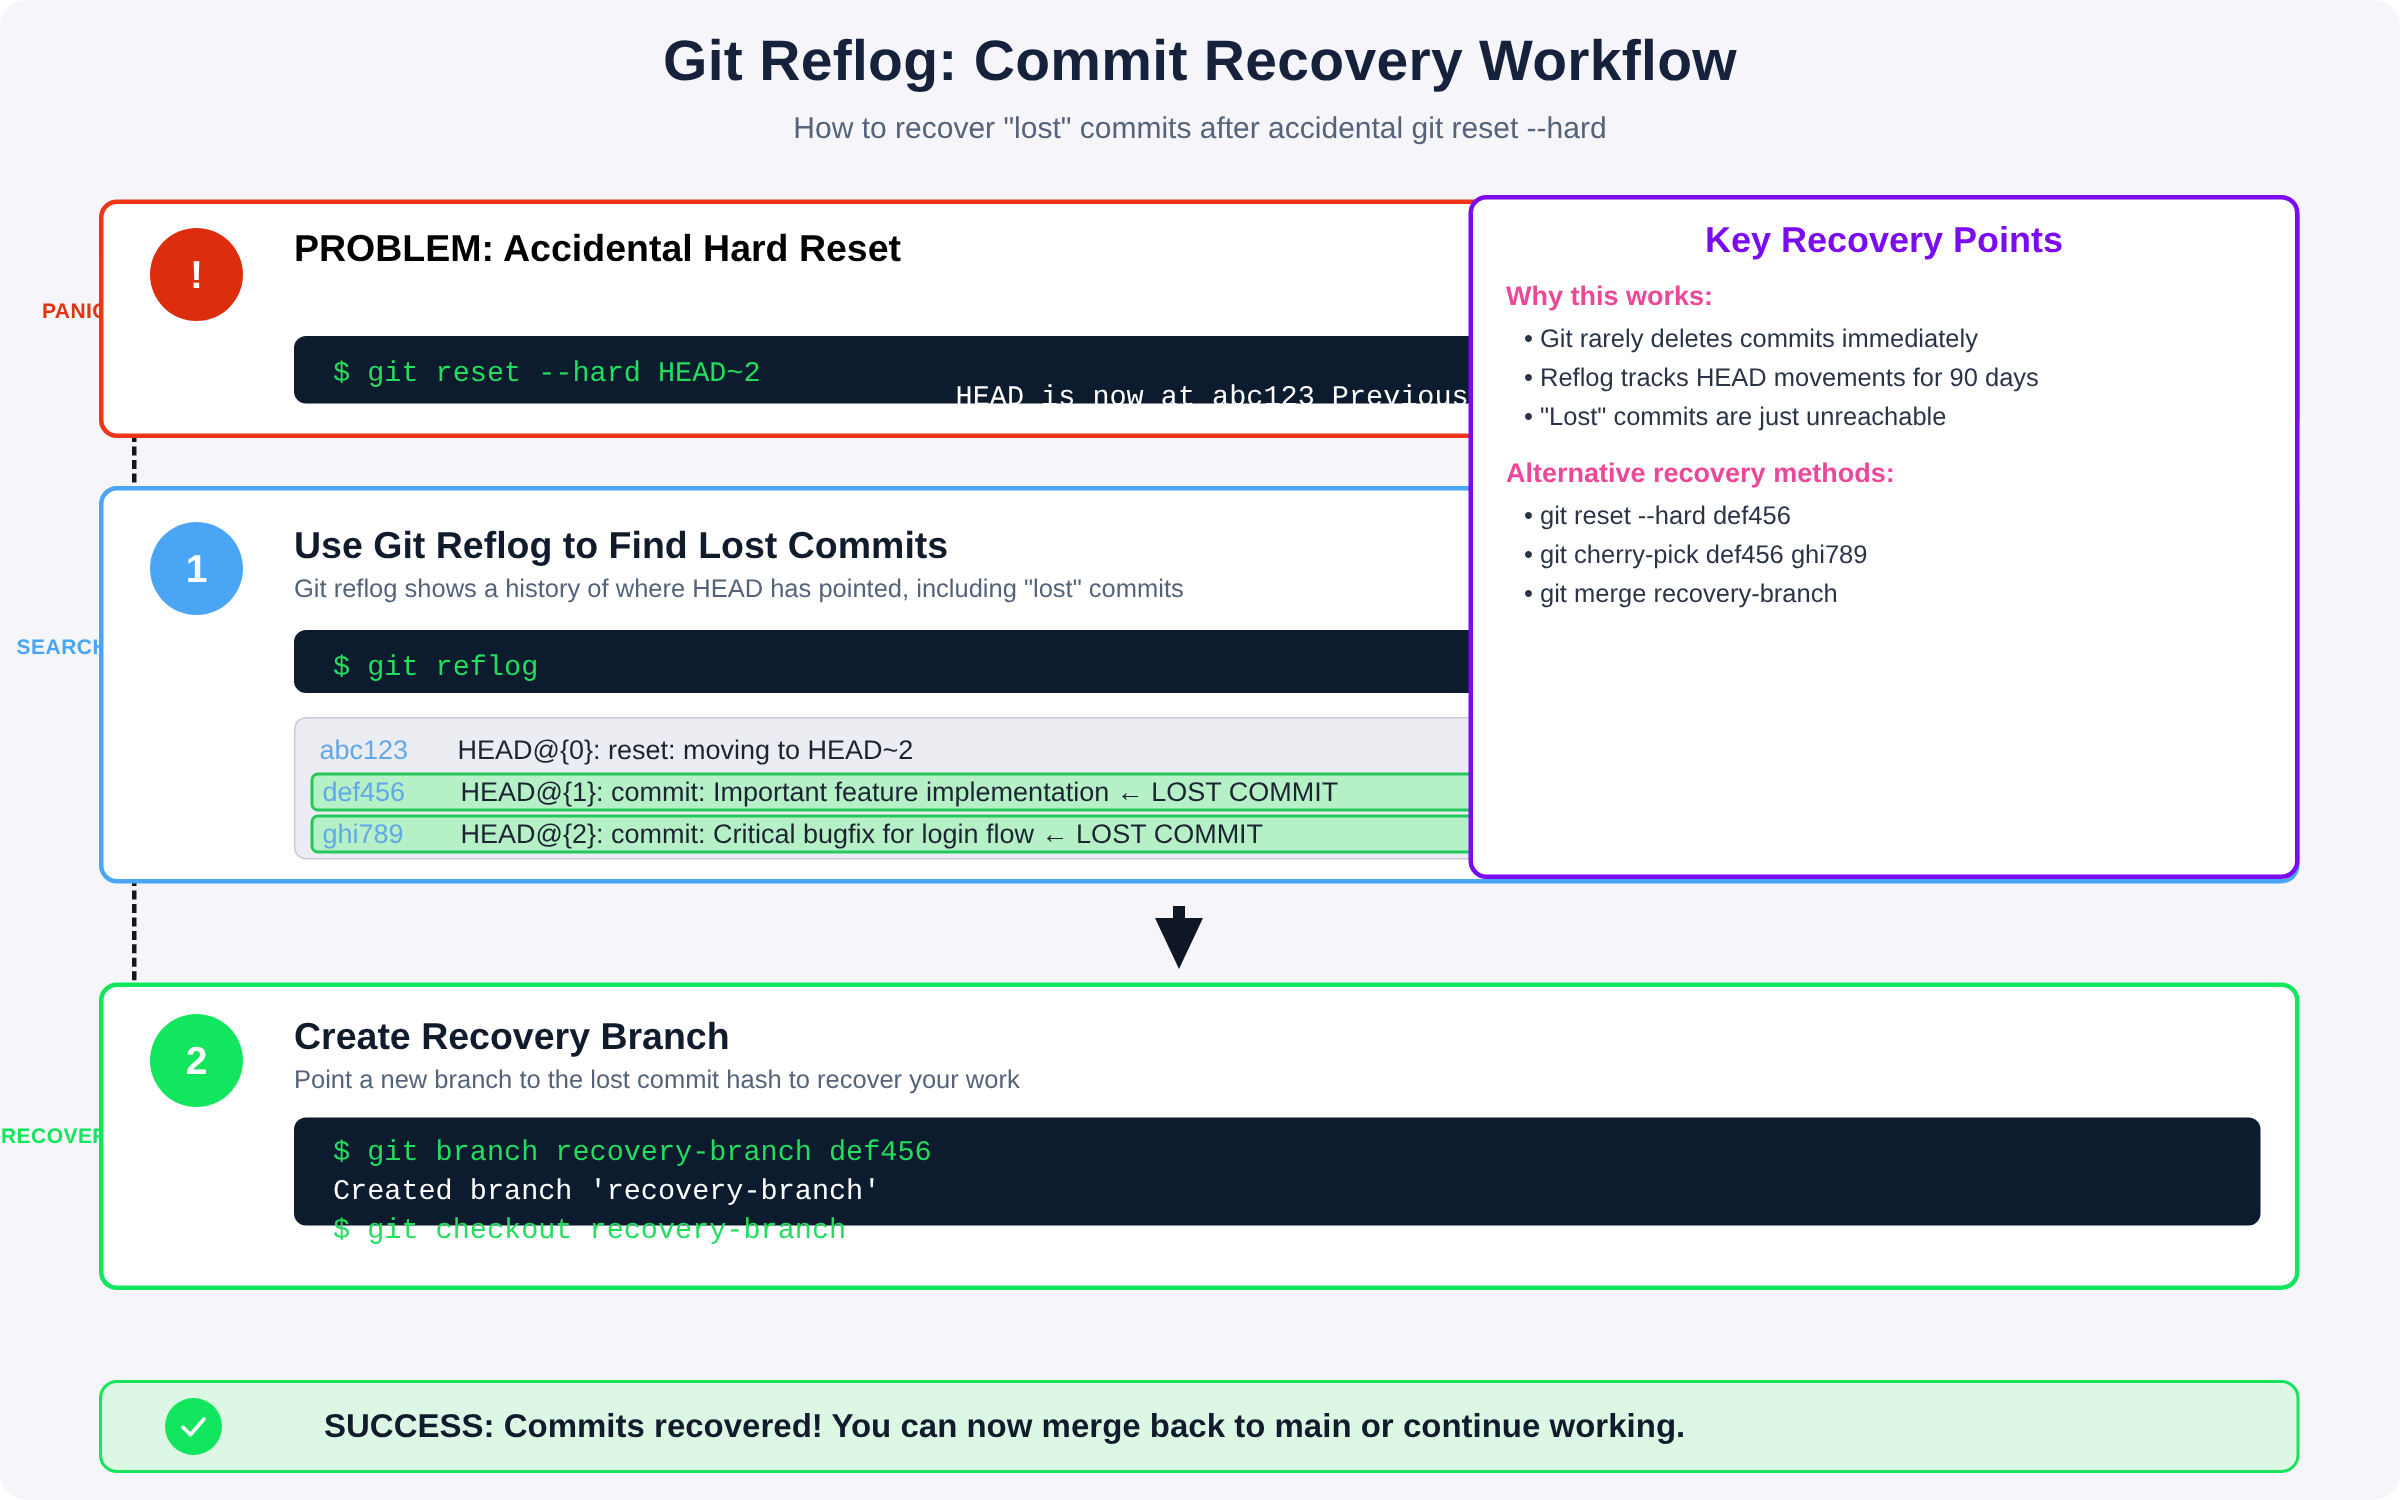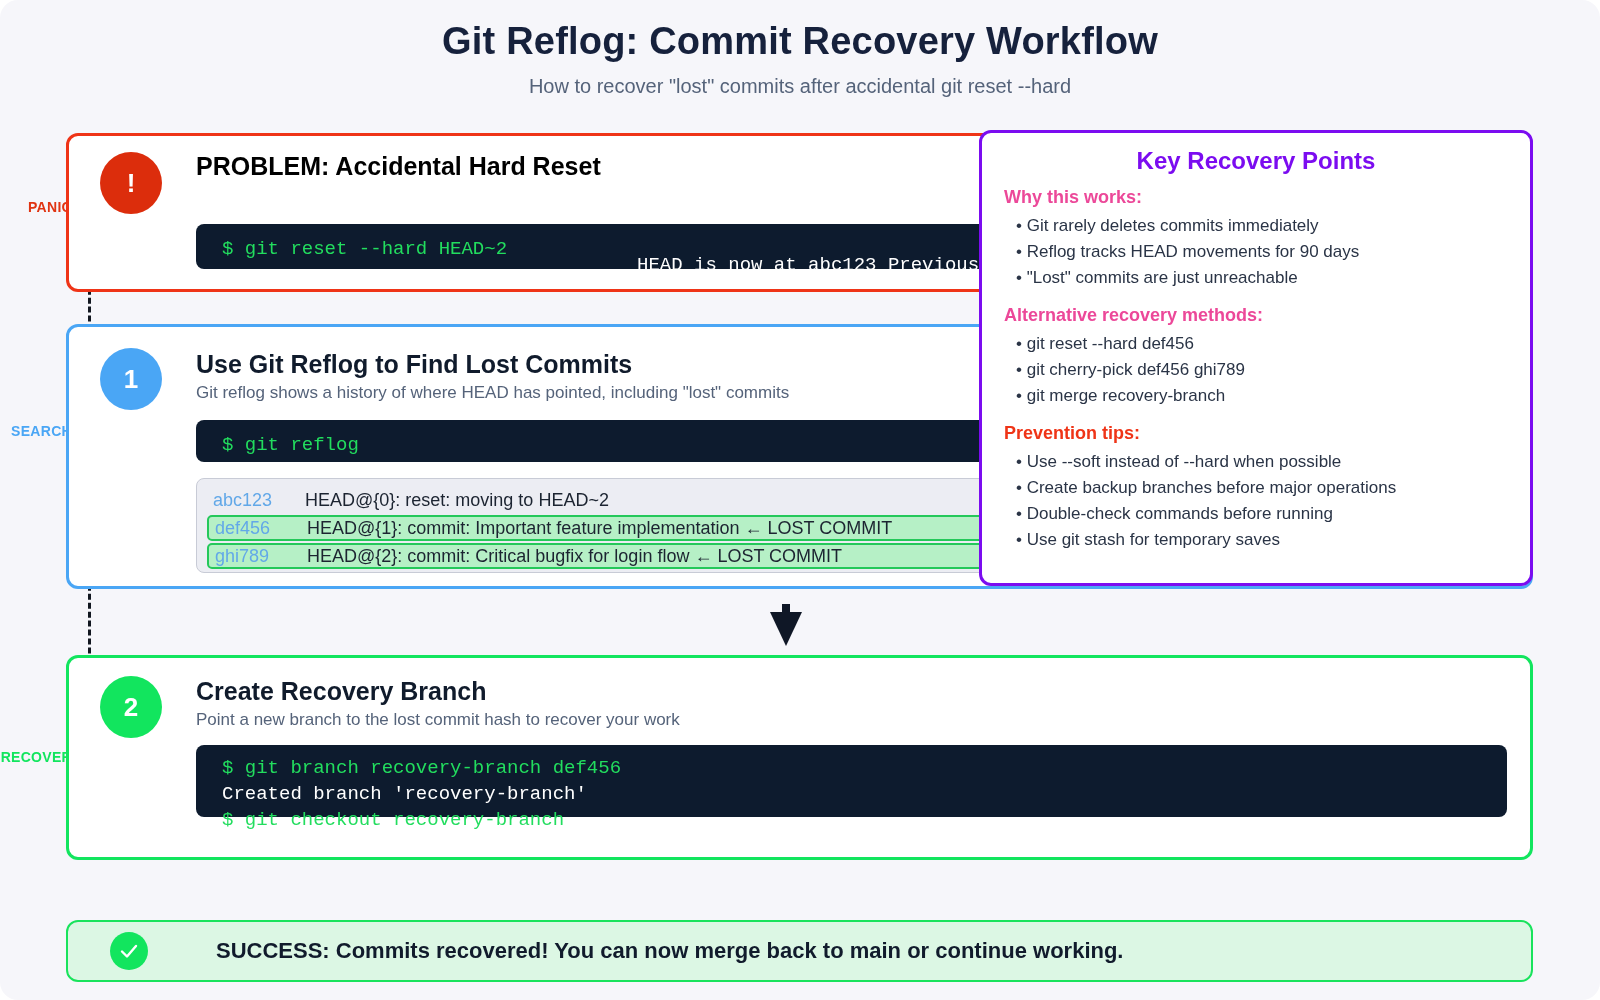--- a/index.html
+++ b/index.html
@@ -270,27 +270,20 @@
       <div class="panel-item">• "Lost" commits are just unreachable</div>
     </div>
 
     <div class="panel-group">
       <div class="panel-head">Alternative recovery methods:</div>
       <div class="panel-item">• git reset --hard def456</div>
       <div class="panel-item">• git cherry-pick def456 ghi789</div>
       <div class="panel-item">• git merge recovery-branch</div>
     </div>
 
-    <div class="panel-group">
-      <div class="panel-head warn">Prevention tips:</div>
-      <div class="panel-item">• Use --soft instead of --hard when possible</div>
-      <div class="panel-item">• Create backup branches before major operations</div>
-      <div class="panel-item">• Double-check commands before running</div>
-      <div class="panel-item">• Use git stash for temporary saves</div>
-    </div>
   </div>
 
   <div class="success-banner" style="left:66px; top:920px; width:1467px; height:62px;gap:46px;">
     <div class="success-icon">
       <svg width="22" height="22" viewBox="0 0 22 22" xmlns="http://www.w3.org/2000/svg">
         <polyline points="4,11.5 9,16.5 18,6" fill="none" stroke="#ffffff" stroke-width="2.4" stroke-linecap="round" stroke-linejoin="round"></polyline>
       </svg>
     </div>
     <div class="success-text">SUCCESS: Commits recovered! You can now merge back to main or continue working.</div>
   </div>

